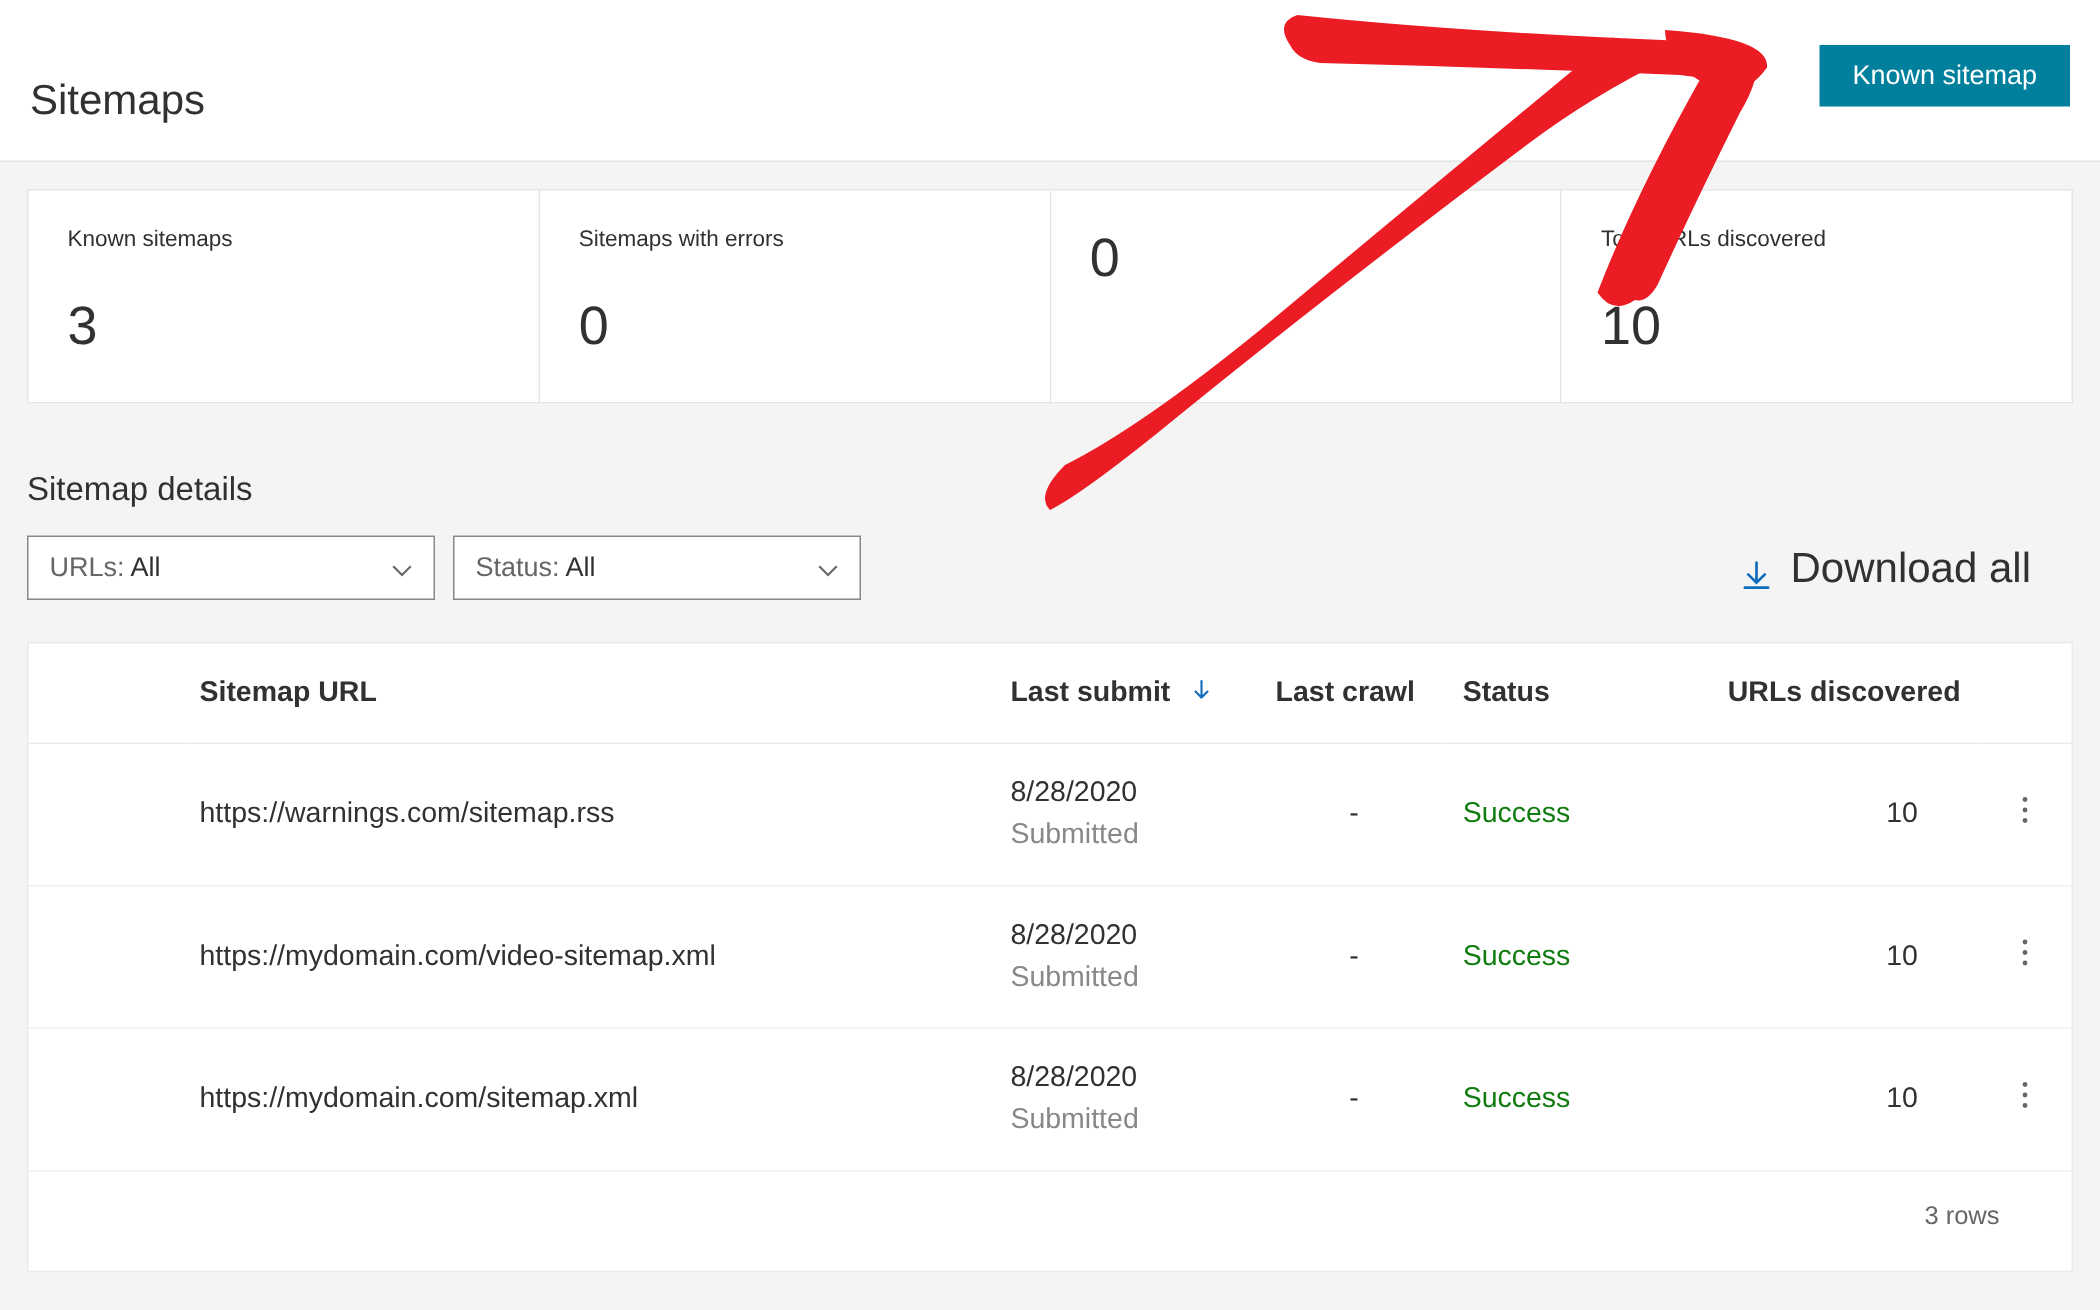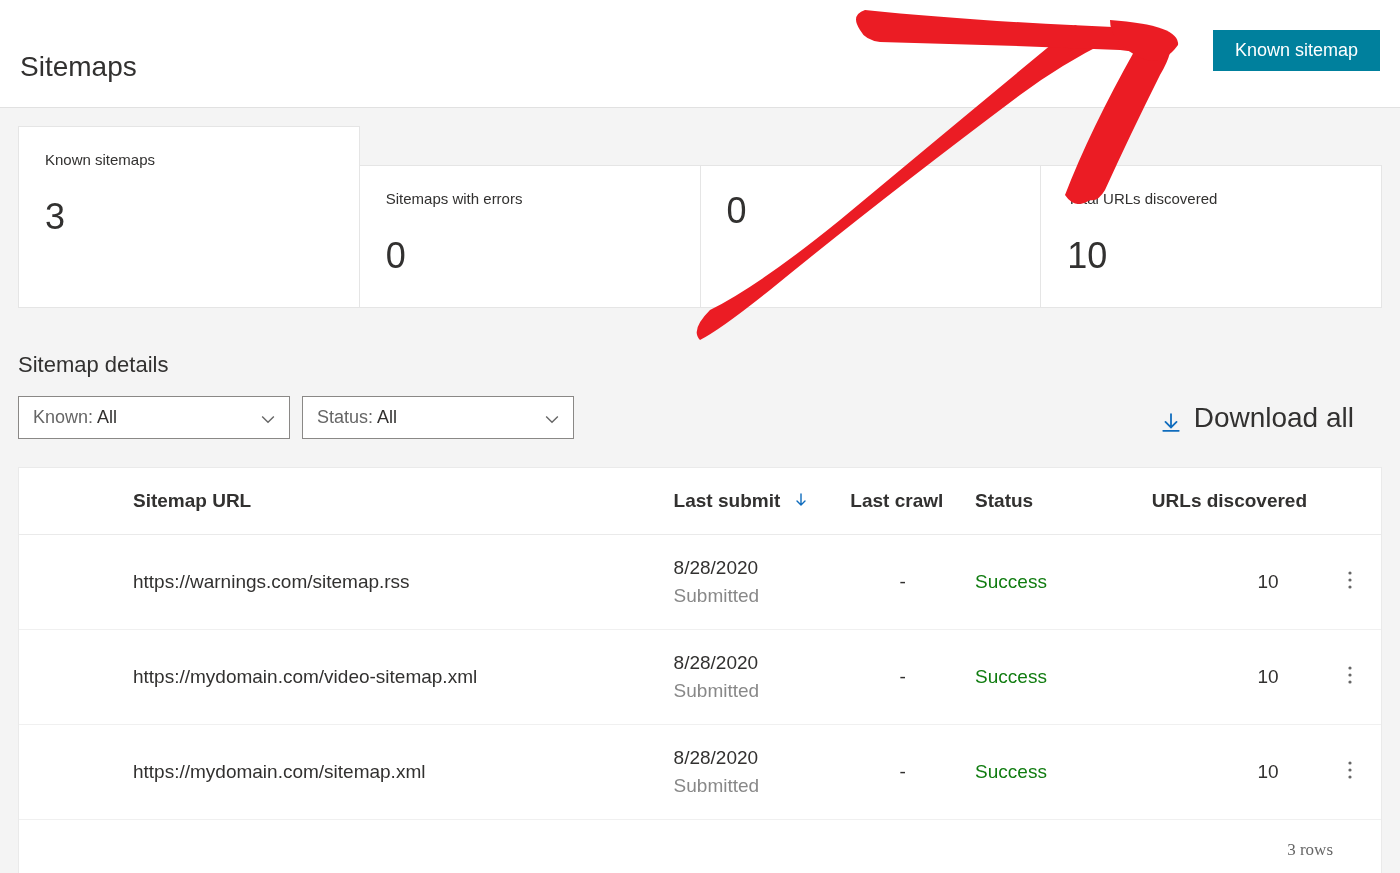--- a/index.html
+++ b/index.html
@@ -2,21 +2,21 @@
 <html><head>
 <meta charset="utf-8">
 <style>
   html,body{margin:0;padding:0;width:1400px;height:873px;font-family:"Segoe UI",Arial,sans-serif;background:#f4f4f4;color:#323130;}
   *{box-sizing:border-box;}
   .header-bar{display:flex;align-items:center;justify-content:space-between;padding:18px 20px 24px 20px;background:#fff;border-bottom:1px solid #e1e1e1;}
   .page-title{font-size:28px;font-weight:400;color:#323130;margin-top:33px;}
   .submit-btn{background:#00809d;color:#fff;border:none;font-size:18px;padding:10px 22px;cursor:pointer;}
   .cards{display:flex;gap:0;margin:18px 18px 0 18px;}
   .card{flex:1;background:#fff;border:1px solid #e5e5e5;padding:24px 26px 30px 26px;}
-  .card + .card{border-left:none;margin-top:39px;}
+  .card + .card{border-left:none;}
   .card-label{font-size:15px;color:#323130;margin-bottom:28px;}
   .card-value{font-size:36px;font-weight:400;color:#323130;}
   .section{margin:44px 18px 0 18px;}
   .section-title{font-size:22px;font-weight:400;margin-bottom:18px;color:#323130;margin-top:32px;}
   .filters-row{display:flex;align-items:center;gap:12px;}
   .dropdown{display:flex;align-items:center;justify-content:space-between;background:#fff;border:1px solid #8a8886;padding:10px 14px;width:272px;cursor:pointer;font-size:18px;}
   .dropdown .label-part{color:#666;}
   .dropdown .value-part{color:#323130;}
   .chevron{width:14px;height:14px;display:inline-block;}
   .chevron svg{width:100%;height:100%;}
@@ -39,21 +39,21 @@
   .col-status{width:170px;}
   .col-disc{width:170px;text-align:right;}
   th.col-disc{text-align:left;}
   td.col-disc{text-align:right;padding-right:40px;}
   .col-menu{width:60px;text-align:center;}
   .sub-label{display:block;font-size:19px;color:#888;margin-top:6px;}
   .status-success{color:#107c10;}
   .sort-arrow{color:#0f6cbd;margin-left:10px;display:inline-block;width:12px;}
   .kebab{cursor:pointer;width:20px;display:inline-block;color:#666;}
   .kebab svg{width:4px;height:18px;}
-  .footer-row td{text-align:right;color:#666;font-size:17px;padding:20px 48px 26px 10px;font-family:Liberation Serif, serif;}
+  .footer-row td{text-align:right;color:#666;font-size:17px;padding:20px 48px 26px 10px;}
   
   .annotation{position:absolute;pointer-events:none;}
   #red-arrow{left:680px;top:0px;width:500px;height:350px;}
 </style>
 </head>
 <body>
 
 <div class="header-bar">
   <div class="page-title">Sitemaps</div>
   <button class="submit-btn">Known sitemap</button>
@@ -74,21 +74,21 @@
   <div class="card">
     <div class="card-label">Total URLs discovered</div>
     <div class="card-value">10</div>
   </div>
 </div>
 
 <div class="section">
   <div class="section-title">Sitemap details</div>
   <div class="filters-row">
     <div class="dropdown">
-      <span><span class="label-part">Known: </span><span class="value-part">All</span></span>
+      <span><span class="label-part">URLs: </span><span class="value-part">All</span></span>
       <span class="chevron">
         <svg viewBox="0 0 12 8">
             <path d="M1 1 L6 6 L11 1" stroke="#666" stroke-width="1.2" fill="none"></path>
           </svg>
       </span>
     </div>
     <div class="dropdown">
       <span><span class="label-part">Status: </span><span class="value-part">All</span></span>
       <span class="chevron">
         <svg viewBox="0 0 12 8">

